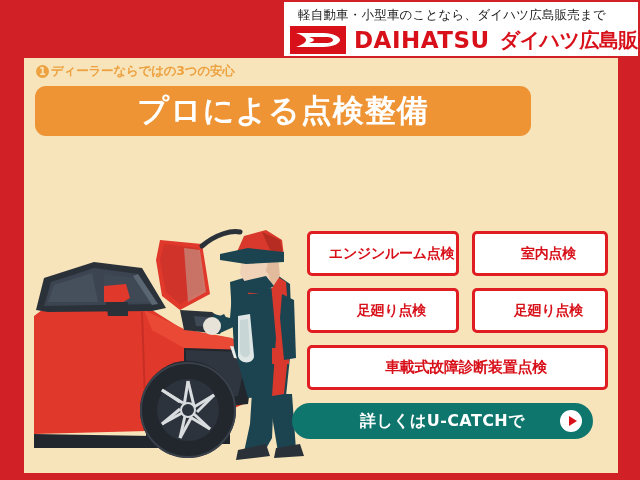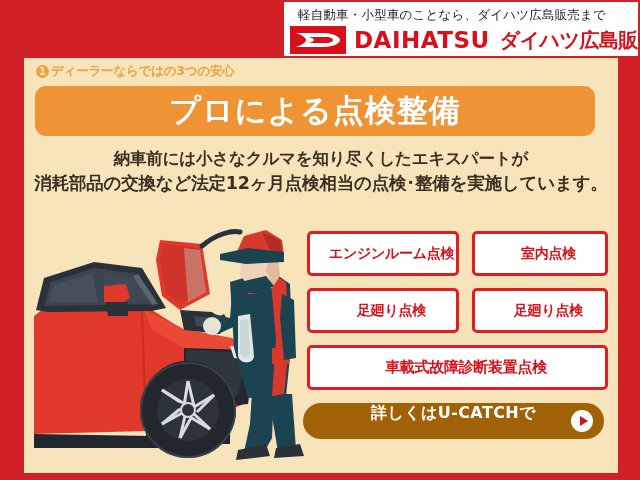--- a/index.html
+++ b/index.html
@@ -52,21 +52,21 @@
     font-size:12.5px;font-weight:bold;color:#eda13f;white-space:nowrap;
     letter-spacing:-.2px;
   }
   .kicker .num{
     display:inline-block;width:13px;height:13px;border-radius:50%;
     background:#eda13f;color:#f7e4bb;font-size:10px;line-height:13px;
     text-align:center;margin-right:2px;vertical-align:middle;font-weight:bold;
   }
 
   .title-box{
-    position:absolute;left:11px;top:28px;width:560px;height:50px;
+    position:absolute;left:11px;top:28px;width:496px;height:50px;
     background:#ee9435;border-radius:11px;
     display:flex;align-items:center;justify-content:center;
   }
   .title-box .title-text{
     font-size:31px;font-weight:bold;color:#ffffff;letter-spacing:1px;
     white-space:nowrap;
   }
 
   .lead{
     position:absolute;left:0;top:88px;width:594px;
@@ -87,23 +87,23 @@
     letter-spacing:-.3px;
   }
   .chk.b1{left:283px;top:173px;width:152px;height:45px;}
   .chk.b2{left:448px;top:173px;width:136px;height:45px;}
   .chk.b3{left:283px;top:230px;width:152px;height:45px;}
   .chk.b4{left:448px;top:230px;width:136px;height:45px;}
   .chk.b5{left:283px;top:287px;width:301px;height:45px;}
   .chk.b5 span{font-size:15px;}
 
   .cta{
-    position:absolute;left:279px;top:345px;width:301px;height:36px;
-    background:#a16207;border-radius:18px;
-    display:flex;justify-content:center;
+    position:absolute;left:268px;top:345px;width:301px;height:36px;
+    background:#0f766e;border-radius:18px;
+    display:flex;align-items:center;justify-content:center;
   }
   .cta .cta-text{
     font-size:16px;font-weight:bold;color:#ffffff;letter-spacing:.4px;
     white-space:nowrap;
   }
   .cta .play{
     position:absolute;right:11px;top:50%;transform:translateY(-50%);
     width:22px;height:22px;border-radius:50%;background:#ffffff;
     display:flex;align-items:center;justify-content:center;
   }
@@ -145,24 +145,20 @@
   <div class="panel">
 
     <div class="kicker">
       <span class="num">1</span><span>ディーラーならではの3つの安心</span>
     </div>
 
     <div class="title-box">
       <div class="title-text">プロによる点検整備</div>
     </div>
 
-    <div class="lead">
-      <div>納車前には小さなクルマを知り尽くしたエキスパートが</div>
-      <div class="l2">消耗部品の交換など法定12ヶ月点検相当の点検･整備を実施しています。</div>
-    </div>
 
     <div class="illo">
       <svg width="290" height="275" viewBox="0 0 290 275" aria-hidden="true">
 
         <path d="M0 236 L118 238 L150 232 L150 250 L0 250 Z" fill="#22272e"></path>
 
         <path d="M0 118 L8 112 L96 108 L118 112 L150 132 L196 140 L214 152 L216 178
                  L212 205 L150 232 L0 236 Z" fill="#e0382b"></path>
 
         <path d="M110 112 L150 131 L198 140 L214 152 L150 150 L118 132 Z" fill="#ea4a35"></path>

